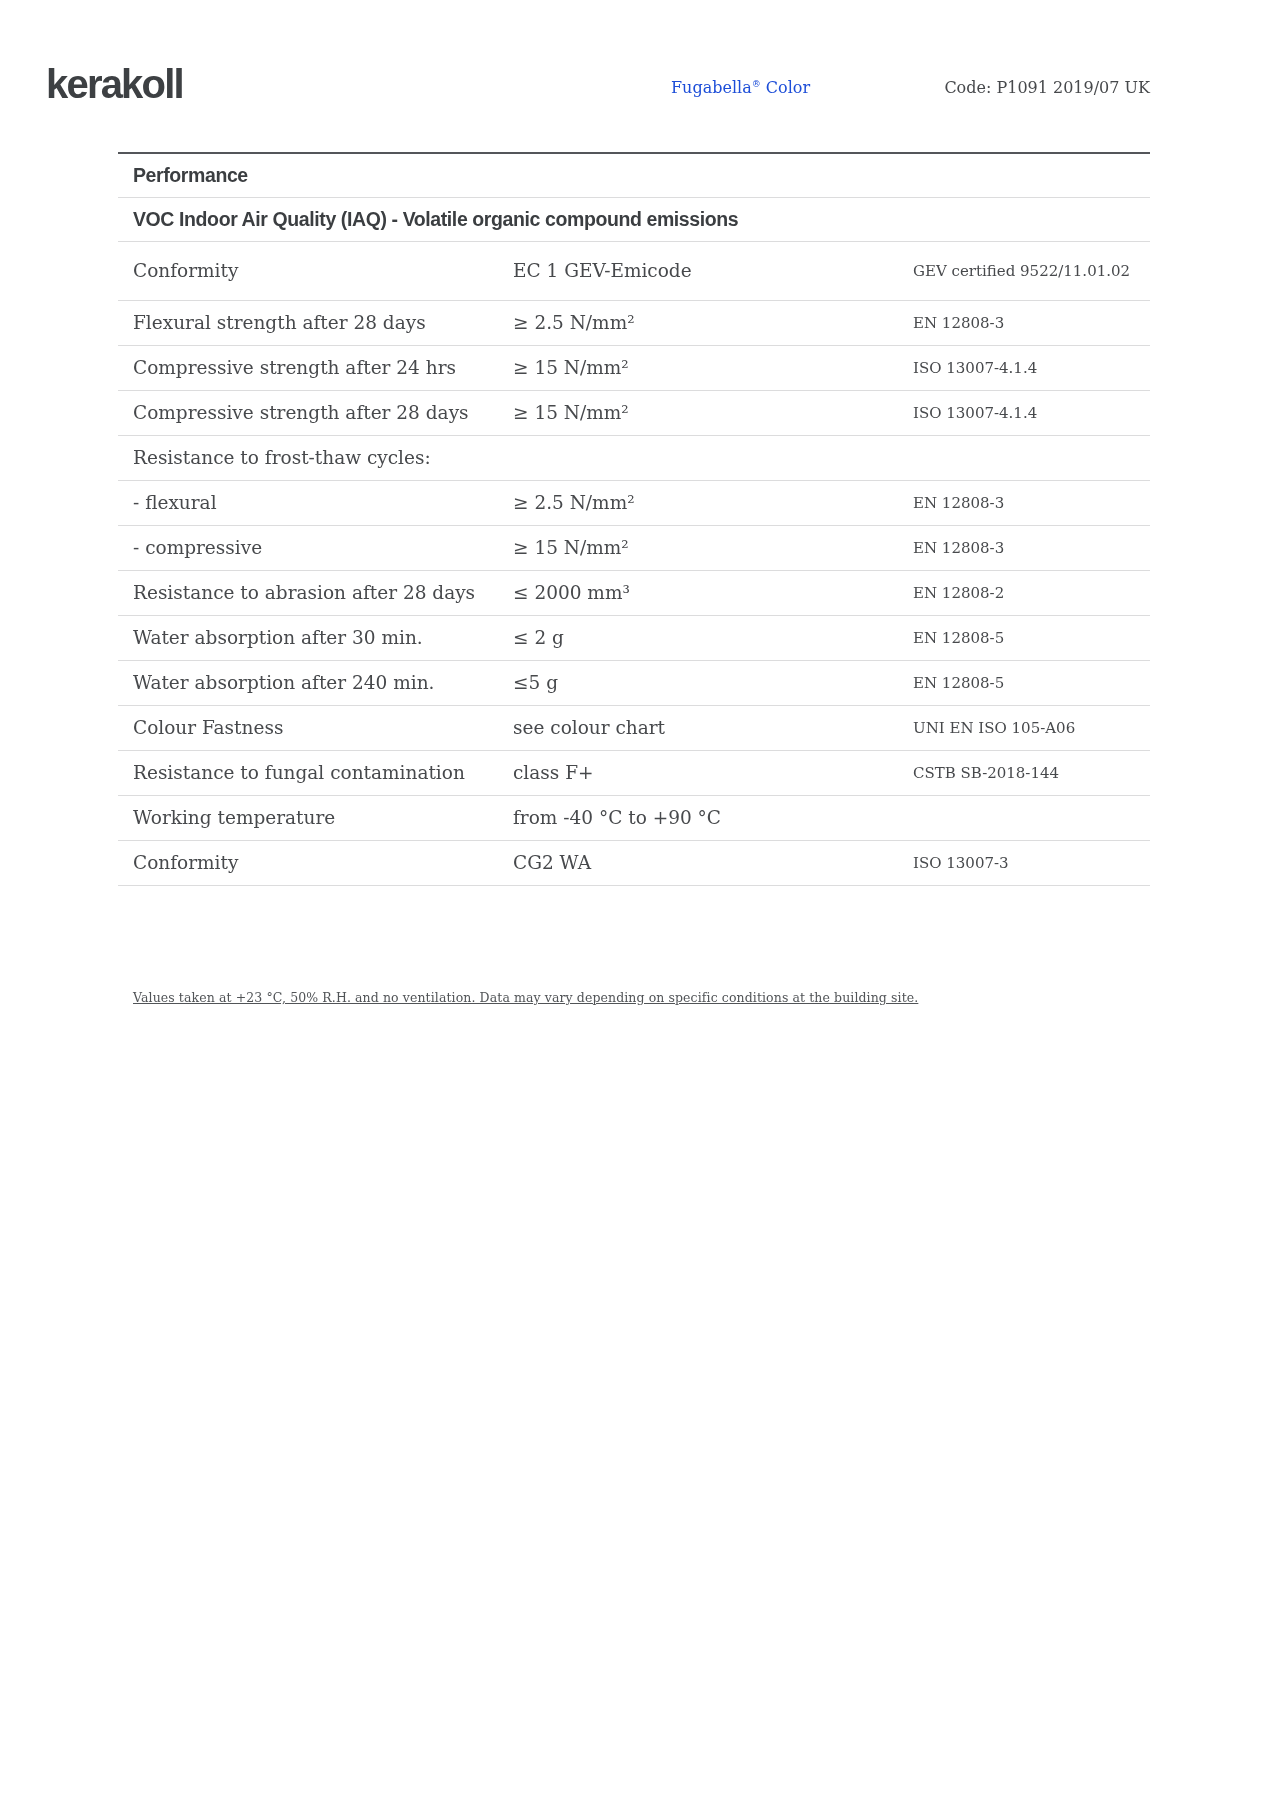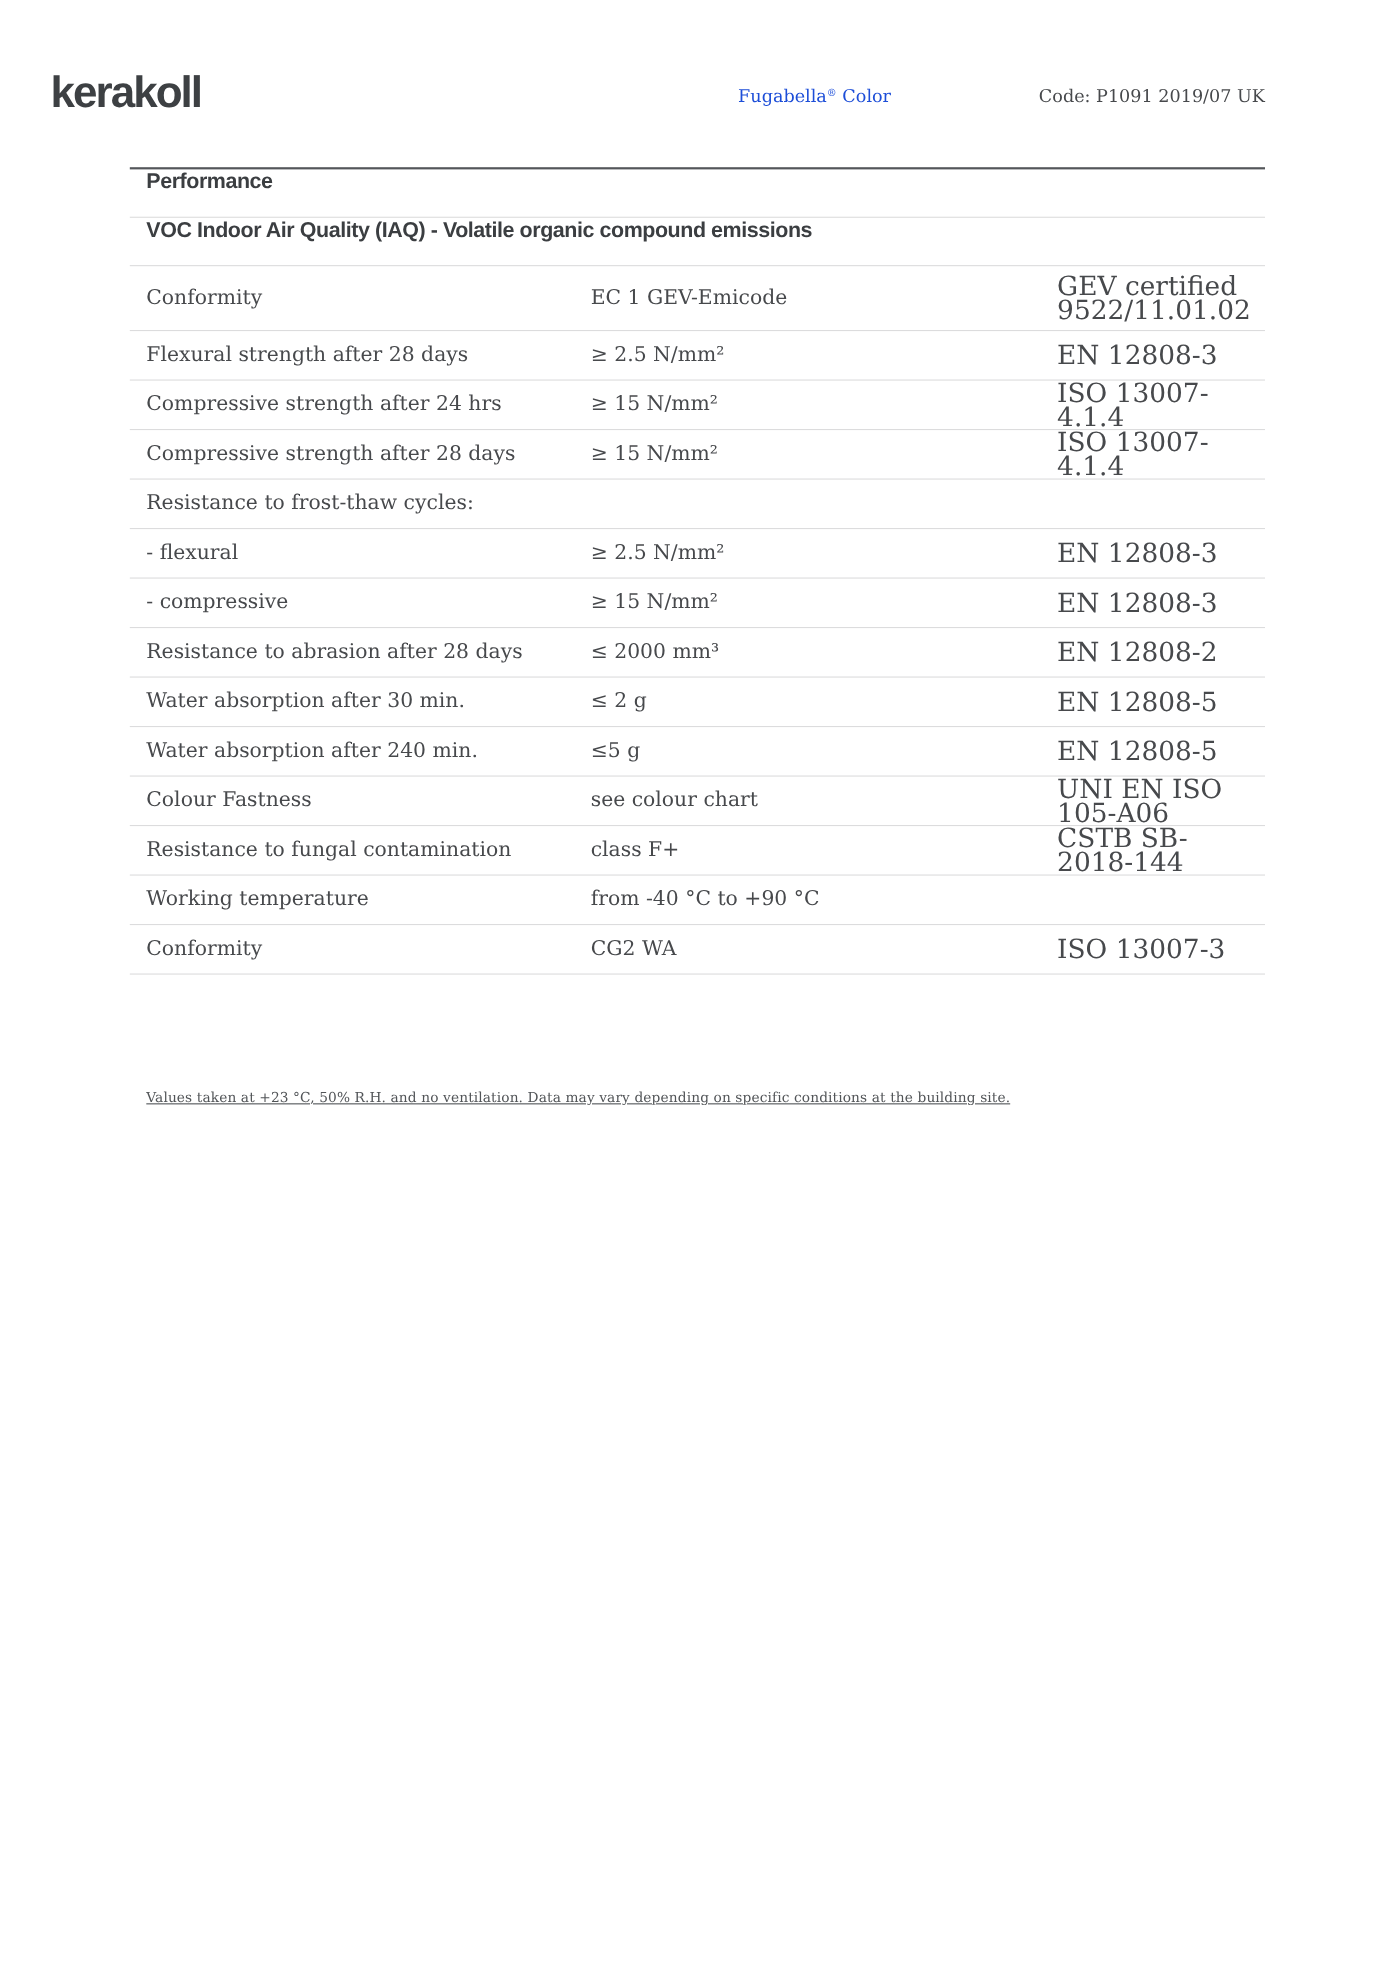--- a/index.html
+++ b/index.html
@@ -33,37 +33,36 @@
     position: absolute; left: 118px; top: 152px; width: 1032px;
     border-top: 2px solid #54565a;
   }
   .row {
     display: grid;
     grid-template-columns: 380px 400px 1fr;
     align-items: center;
     min-height: 45px;
     padding-left: 15px;
     border-bottom: 1px solid #dcdcdd;
-    gap: 24px;
   }
   .row-heading {
-    display: flex; 
+    display: flex; align-items: center;
     min-height: 44px;
     padding-left: 15px;
     border-bottom: 1px solid #dcdcdd;
     font-family: "Liberation Sans", sans-serif;
     font-weight: bold; font-size: 19.5px; letter-spacing: -0.4px;
     color: #3b3e41;
   }
   .row-tall { min-height: 59px; }
   .cell-label, .cell-value {
     font-size: 18.5px; color: #47494c; white-space: nowrap; line-height: 22px;
   }
   .cell-standard {
-    font-size: 24px; color: #47494c; line-height: 22px; padding-right: 4px;
+    font-size: 15px; color: #47494c; line-height: 22px; padding-right: 4px;
   }
 
   
   .footnote {
     position: absolute; left: 133px; top: 990px; width: 1010px;
     font-size: 12.5px; color: #515457; letter-spacing: 0.1px; text-decoration: underline;
   }
 </style>
 </head>
 <body>

